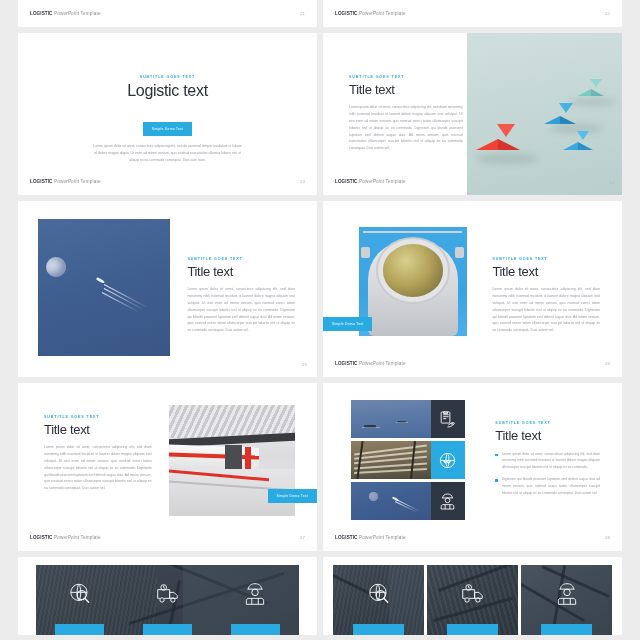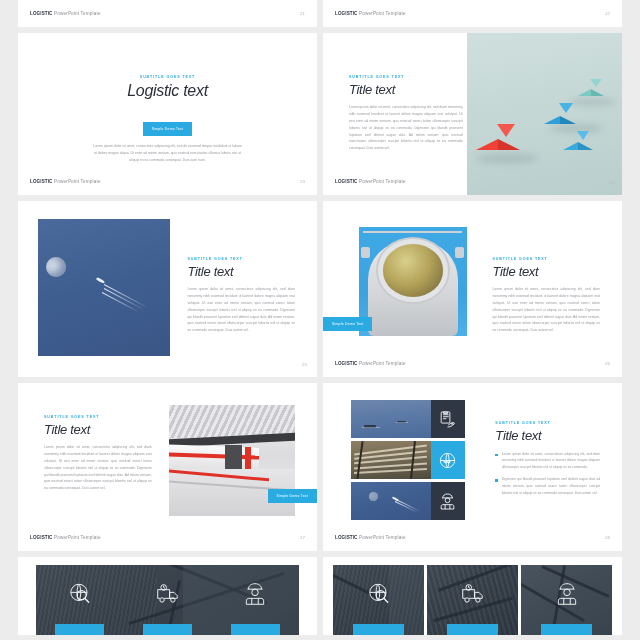--- a/index.html
+++ b/index.html
@@ -34,21 +34,21 @@
   .brand { font-size: 4.6px; letter-spacing: .18px; color: #8f8f95; white-space: nowrap; }
   .brand b { color: #2f3440; font-weight: 700; letter-spacing: .1px; }
   .pagenum { font-size: 4.4px; color: #b6b6bb; }
 
   
   .body { position: relative; height: 100%; }
   .eyebrow {
     font-size: 3.6px; letter-spacing: .9px; font-weight: 700;
     color: #29abe2; text-transform: uppercase; margin-bottom: 4px;
   }
-  .title { font-size: 13px; color: #2b303b; font-weight: 400; letter-spacing: -.3px; line-height: 1.05; font-style: italic; }
+  .title { font-size: 13px; color: #2b303b; font-weight: 400; letter-spacing: -.3px; line-height: 1.05; }
   .title.big { font-size: 16px; }
   .para {
     font-size: 3.4px; line-height: 2.05; color: #9a9aa2; margin-top: 7px; text-align: justify;
   }
   .para.center { text-align: center; }
   .btn {
     display: inline-block; background: #29abe2; color: #fff;
     font-size: 3.4px; letter-spacing: .25px; padding: 5px 9px;
     text-align: center; white-space: nowrap;
   }

